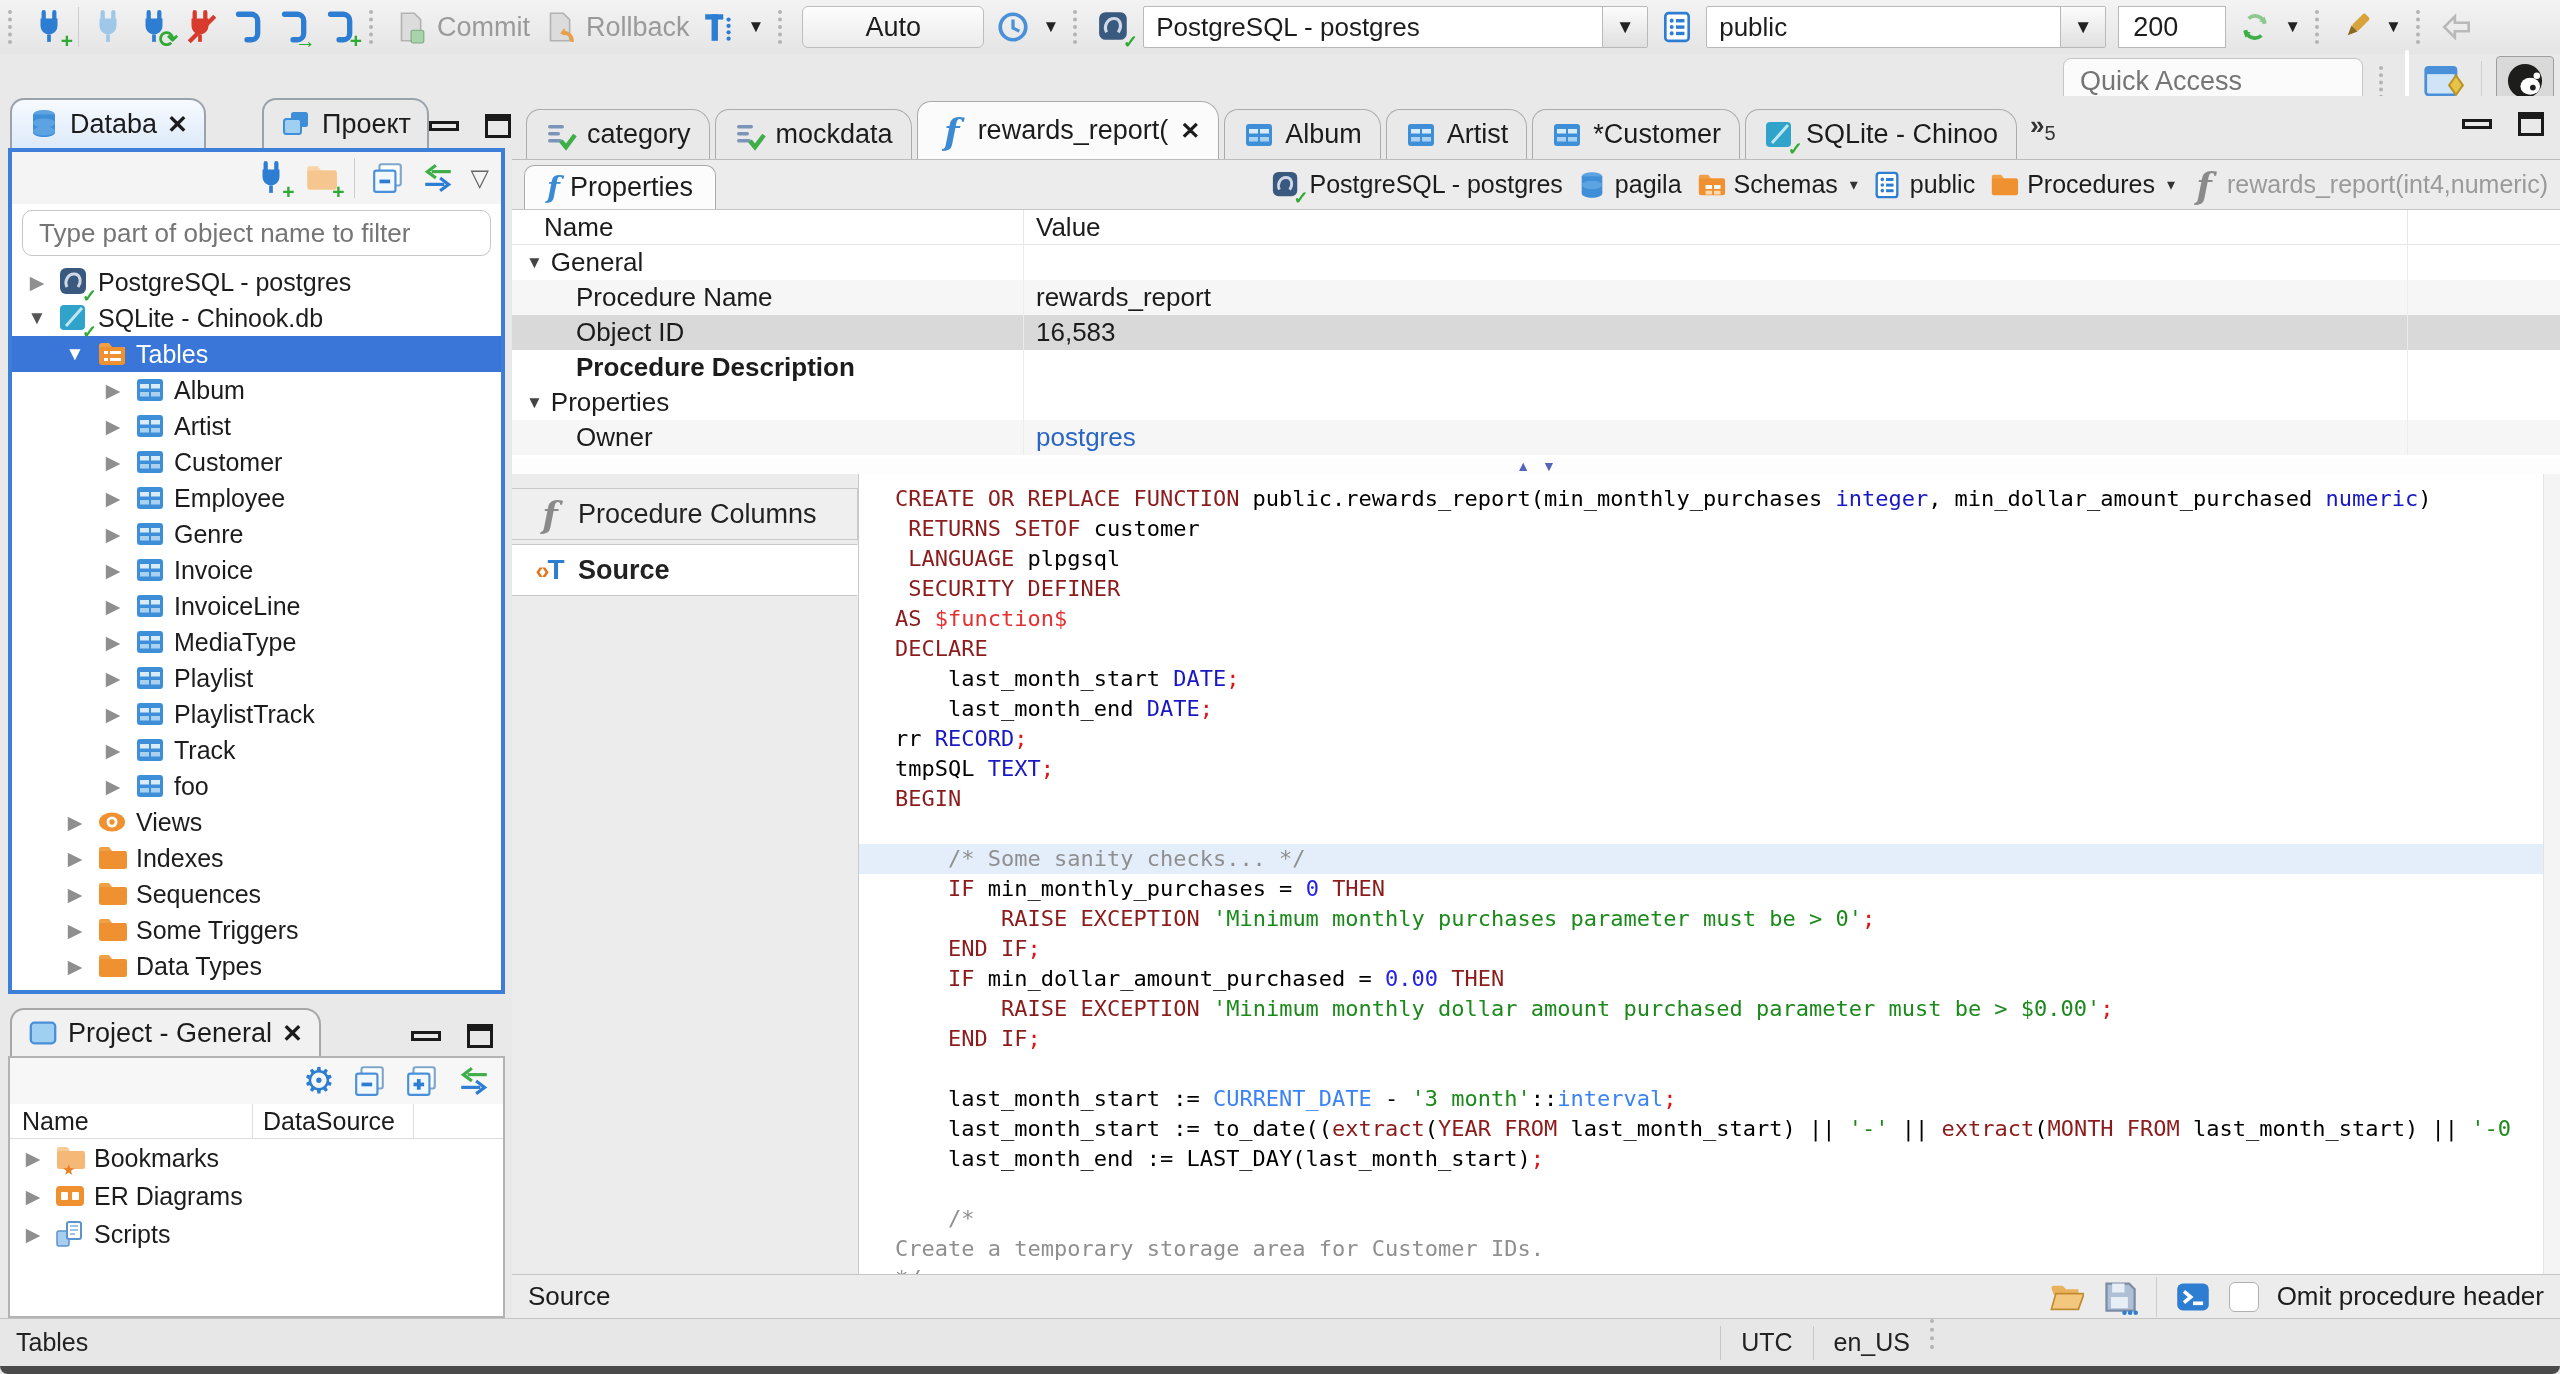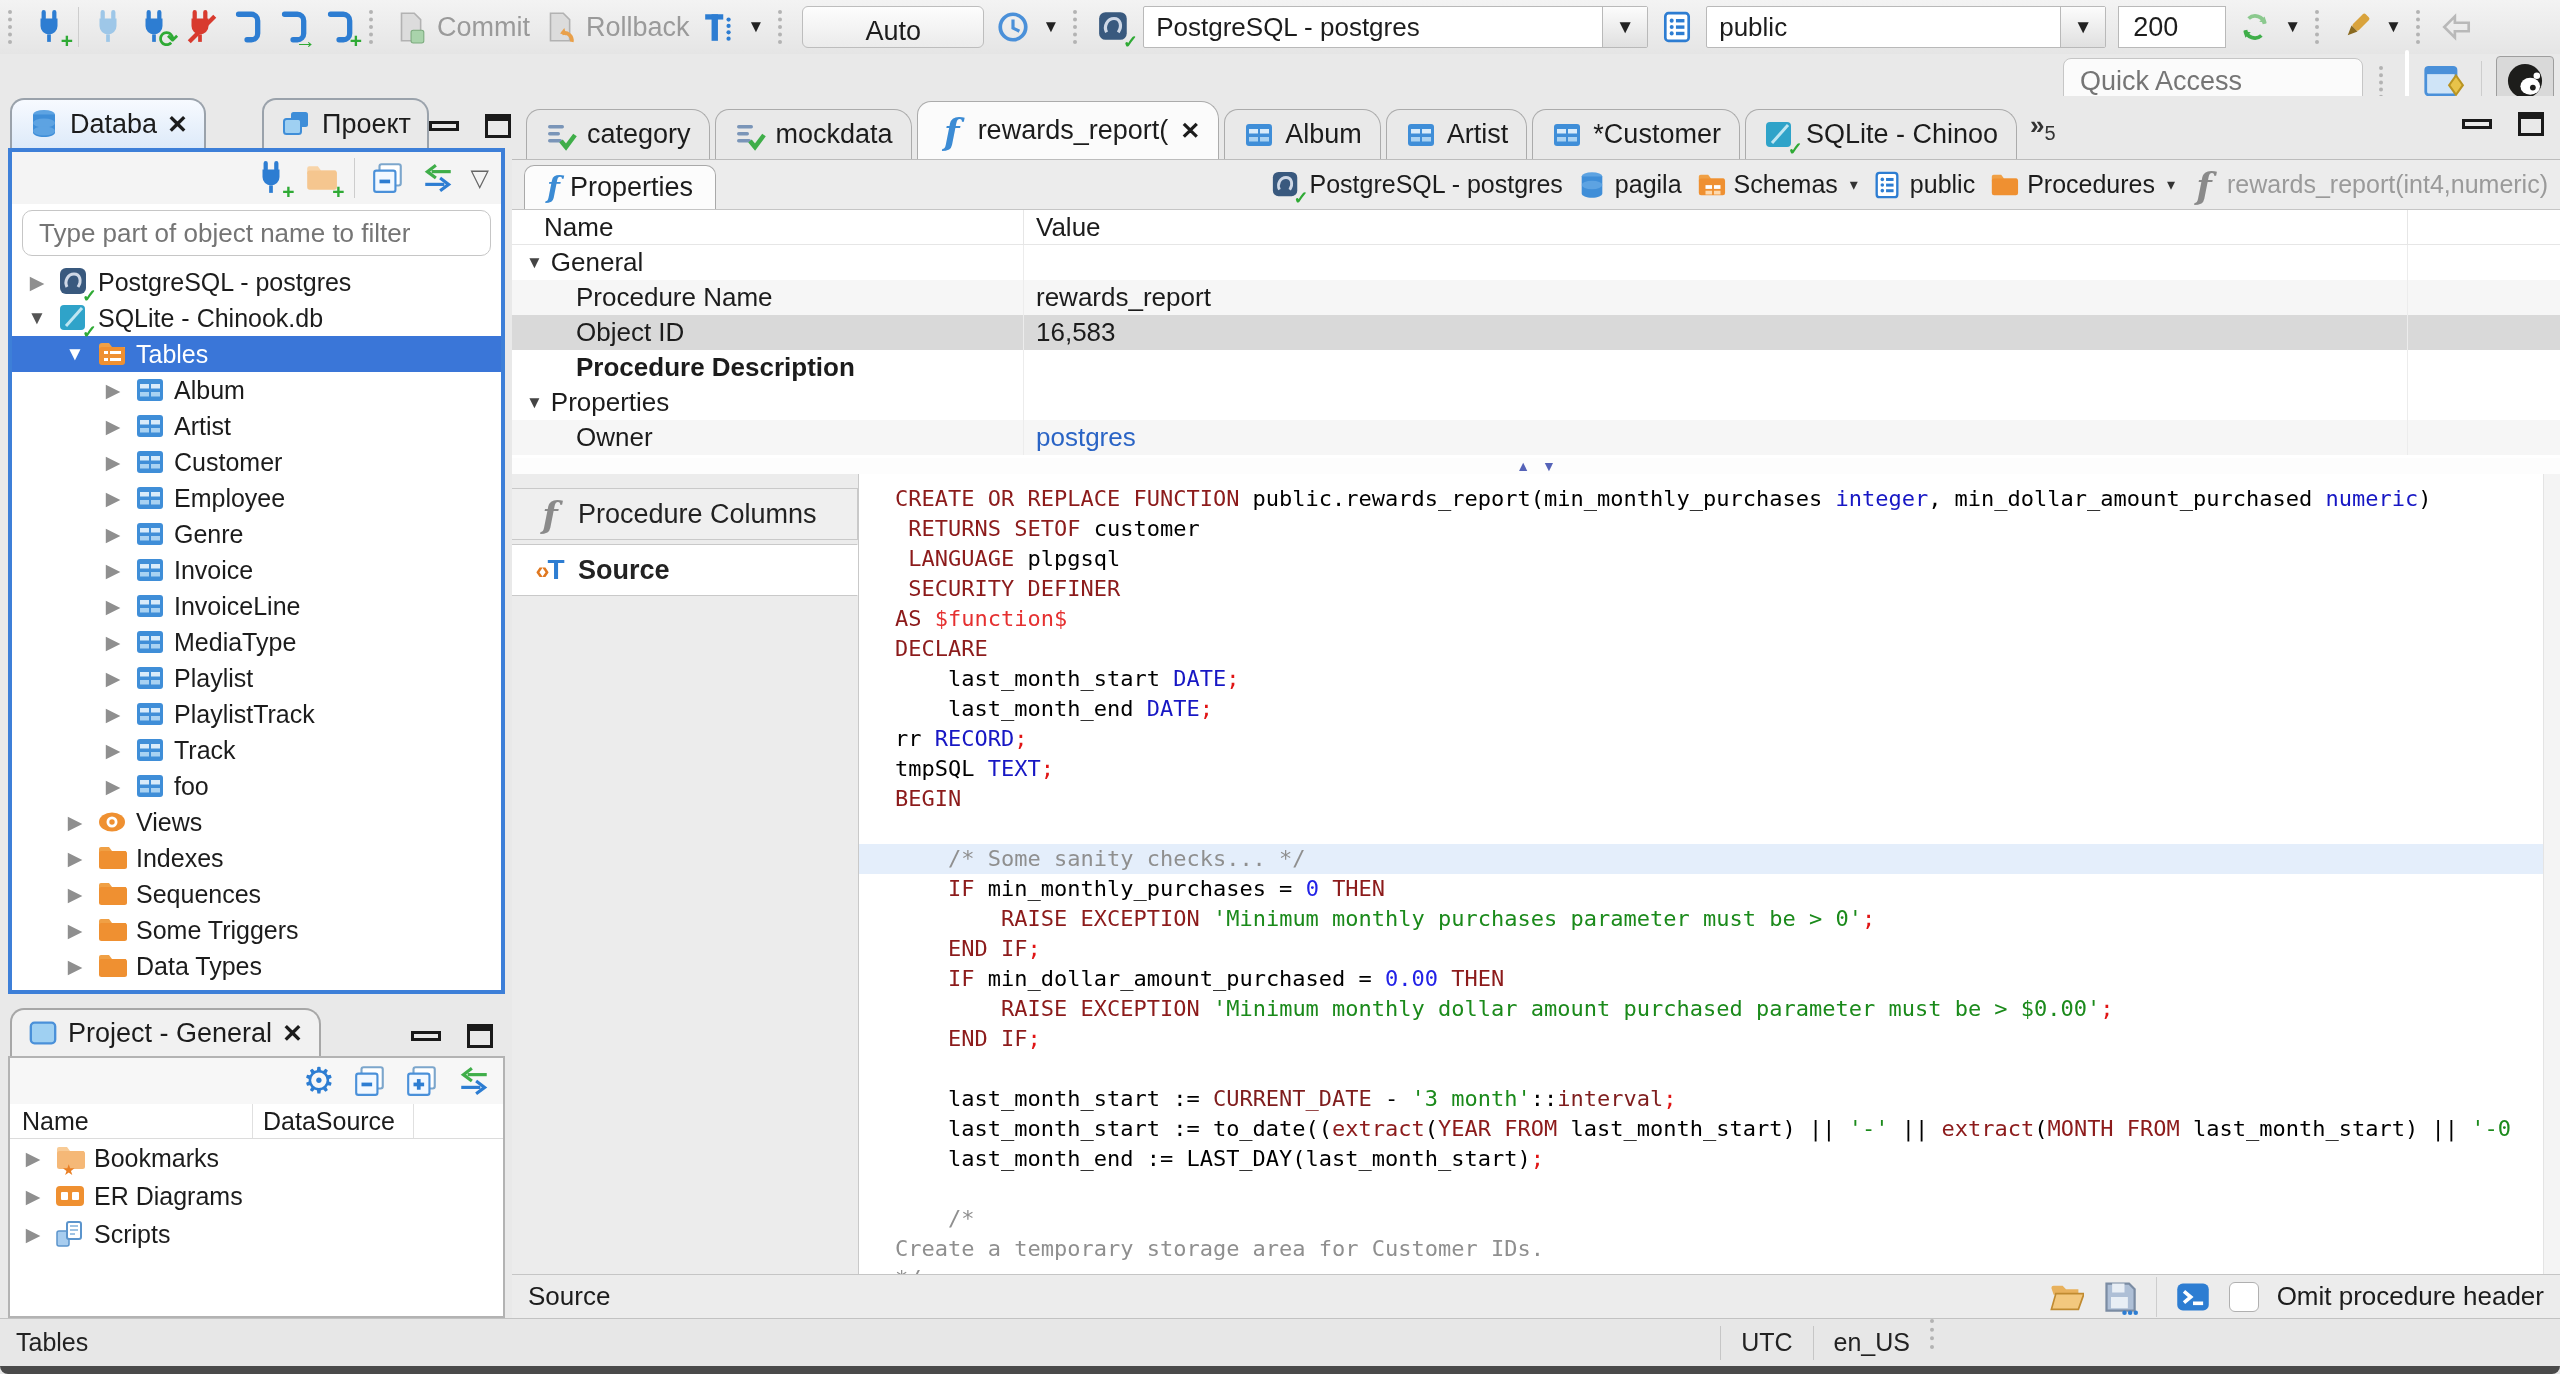--- a/index.html
+++ b/index.html
@@ -17,21 +17,21 @@
   .gearsp{font-size:36px;color:#2d7dd2;line-height:1}
   .menusp{font-size:24px;color:#666;line-height:1}
 
   
   #toolbar{position:absolute;left:0;top:0;width:2560px;height:54px;display:flex;align-items:center;gap:12px;
            padding-left:6px;background:linear-gradient(#f3f3f3,#e5e5e5);box-sizing:border-box}
   .handle{width:6px;align-self:stretch;margin:10px 2px;border-left:4px dotted #b3b3b3}
   .vsep{width:1px;height:40px;background:#cdcdcd}
   .tblabel{color:#9a9a9a;font-size:27px;margin-left:-2px}
   .autobtn{width:180px;height:40px;border:1px solid #bdbdbd;border-radius:6px;
-           background:linear-gradient(#fdfdfd,#ebebeb);display:flex;align-items:flex-end;justify-content:center;font-size:27px}
+           background:linear-gradient(#fdfdfd,#ebebeb);display:flex;align-items:center;justify-content:center;font-size:27px}
   .combo{height:42px;border:1px solid #b9b9b9;background:#fff;display:flex;align-items:center;border-radius:2px;box-sizing:border-box}
   .cbtext{padding-left:12px;font-size:26px;white-space:nowrap}
   .cbbtn{width:44px;height:100%;margin-left:auto;background:linear-gradient(#fcfcfc,#e0e0e0);
          border-left:1px solid #b9b9b9;display:flex;align-items:center;justify-content:center;font-size:19px;color:#222}
   .numfield{width:108px;height:42px;border:1px solid #b9b9b9;background:#fff;display:flex;align-items:center;
             padding-left:14px;font-size:27px;box-sizing:border-box}
   .ddarrow{font-size:17px;color:#222;margin-left:0}
 
   
   #topright{position:absolute;top:56px;right:6px;height:50px;display:flex;align-items:center;gap:14px}
@@ -126,21 +126,21 @@
 
   #lower{position:absolute;top:378px;left:0;right:0;bottom:44px;display:flex}
   #subtabs{width:346px;background:#ececec;padding-top:14px;box-sizing:border-box;flex:none}
   .stab{height:52px;display:flex;align-items:center;gap:12px;padding-left:22px;background:#efefef;
         border:1px solid #c9c9c9;border-left:none;font-size:27px;color:#222;margin-bottom:4px;box-sizing:border-box}
   .stab.active{background:#fff;font-weight:700;border-right:1px solid #fff}
   .stab .ic{width:32px;height:32px}
   #code{flex:1;background:#fff;border-left:1px solid #c9c9c9;position:relative;overflow:hidden;padding-top:10px}
   .cline{height:30px;white-space:pre;font-family:"DejaVu Sans Mono",monospace;font-size:22px;line-height:30px;padding-left:36px}
   .cline.hl{background:#e4eefb}
-  .cline .k{color:#8c1b1b}.cline .t{color:#1717c4}.cline .v{color:#7f1d1d}.cline .n{color:#2222e6}
+  .cline .k{color:#8c1b1b}.cline .t{color:#1717c4}.cline .v{color:#3b82f6}.cline .n{color:#2222e6}
   .cline .s{color:#1b8a1b}.cline .c{color:#8f8f8f}.cline .r{color:#e01414}.cline .d{color:#e53030}.cline .b{color:#000}
   .vscroll{position:absolute;top:0;right:0;width:16px;bottom:0;background:#f4f4f4;border-left:1px solid #e4e4e4}
 
   #editor-bar{position:absolute;left:0;right:0;bottom:0;height:44px;background:#ececec;border-top:1px solid #c5c5c5;
               display:flex;align-items:center;padding:0 16px;font-size:26px;box-sizing:border-box}
   .ebright{margin-left:auto;display:flex;align-items:center;gap:18px}
   .ebright .ic{width:36px;height:36px}
   .chk{width:30px;height:30px;border:1.5px solid #b0b0b0;border-radius:6px;background:#fff;box-sizing:border-box}
 
   

